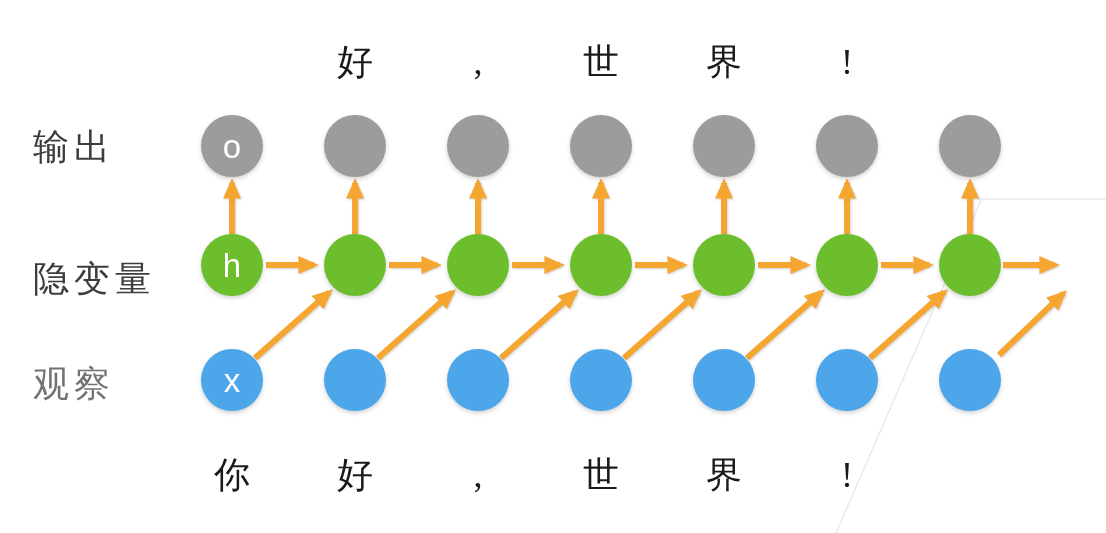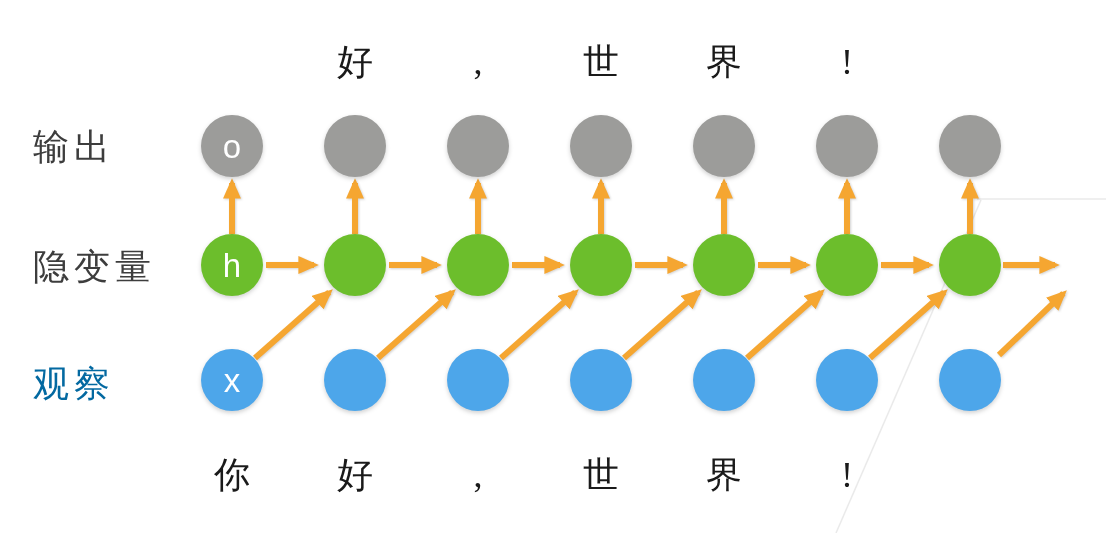--- a/index.html
+++ b/index.html
@@ -102,22 +102,22 @@
         <circle cx="724" cy="380" r="31" fill="#4DA6EA"></circle>
         <circle cx="847" cy="380" r="31" fill="#4DA6EA"></circle>
         <circle cx="970" cy="380" r="31" fill="#4DA6EA"></circle>
       </g>
       <text x="232" y="146" text-anchor="middle" dominant-baseline="central" class="node-letter-svg" fill="#FFFFFF">o</text>
       <text x="232" y="265" text-anchor="middle" dominant-baseline="central" class="node-letter-svg" fill="#FFFFFF">h</text>
       <text x="232" y="380" text-anchor="middle" dominant-baseline="central" class="node-letter-svg" fill="#FFFFFF">x</text>
     </svg>
 
   <div class="row-label output" style="color: rgb(61, 61, 61);">输出</div>
-  <div class="row-label hidden" style="color: rgb(61, 61, 61);">隐变量</div>
-  <div class="row-label observation" style="color: #0369a1; text-align: right;">观察</div>
+  <div class="row-label hidden" style="color: rgb(61, 61, 61); margin-top: 12px;">隐变量</div>
+  <div class="row-label observation" style="color: #737373; text-align: right;">观察</div>
 
   <div id="top-sentence">
       <span class="token top" style="left: 355px; color: rgb(26, 26, 26);">好</span>
       <span class="token top" style="left: 478px; color: rgb(26, 26, 26);">,</span>
       <span class="token top" style="left: 601px; color: rgb(26, 26, 26);">世</span>
       <span class="token top" style="left: 724px; color: rgb(26, 26, 26);">界</span>
       <span class="token top" style="left: 847px; color: rgb(26, 26, 26);">!</span>
     </div>
   <div id="bottom-sentence">
       <span class="token bottom" style="left: 232px; color: rgb(26, 26, 26);">你</span>

